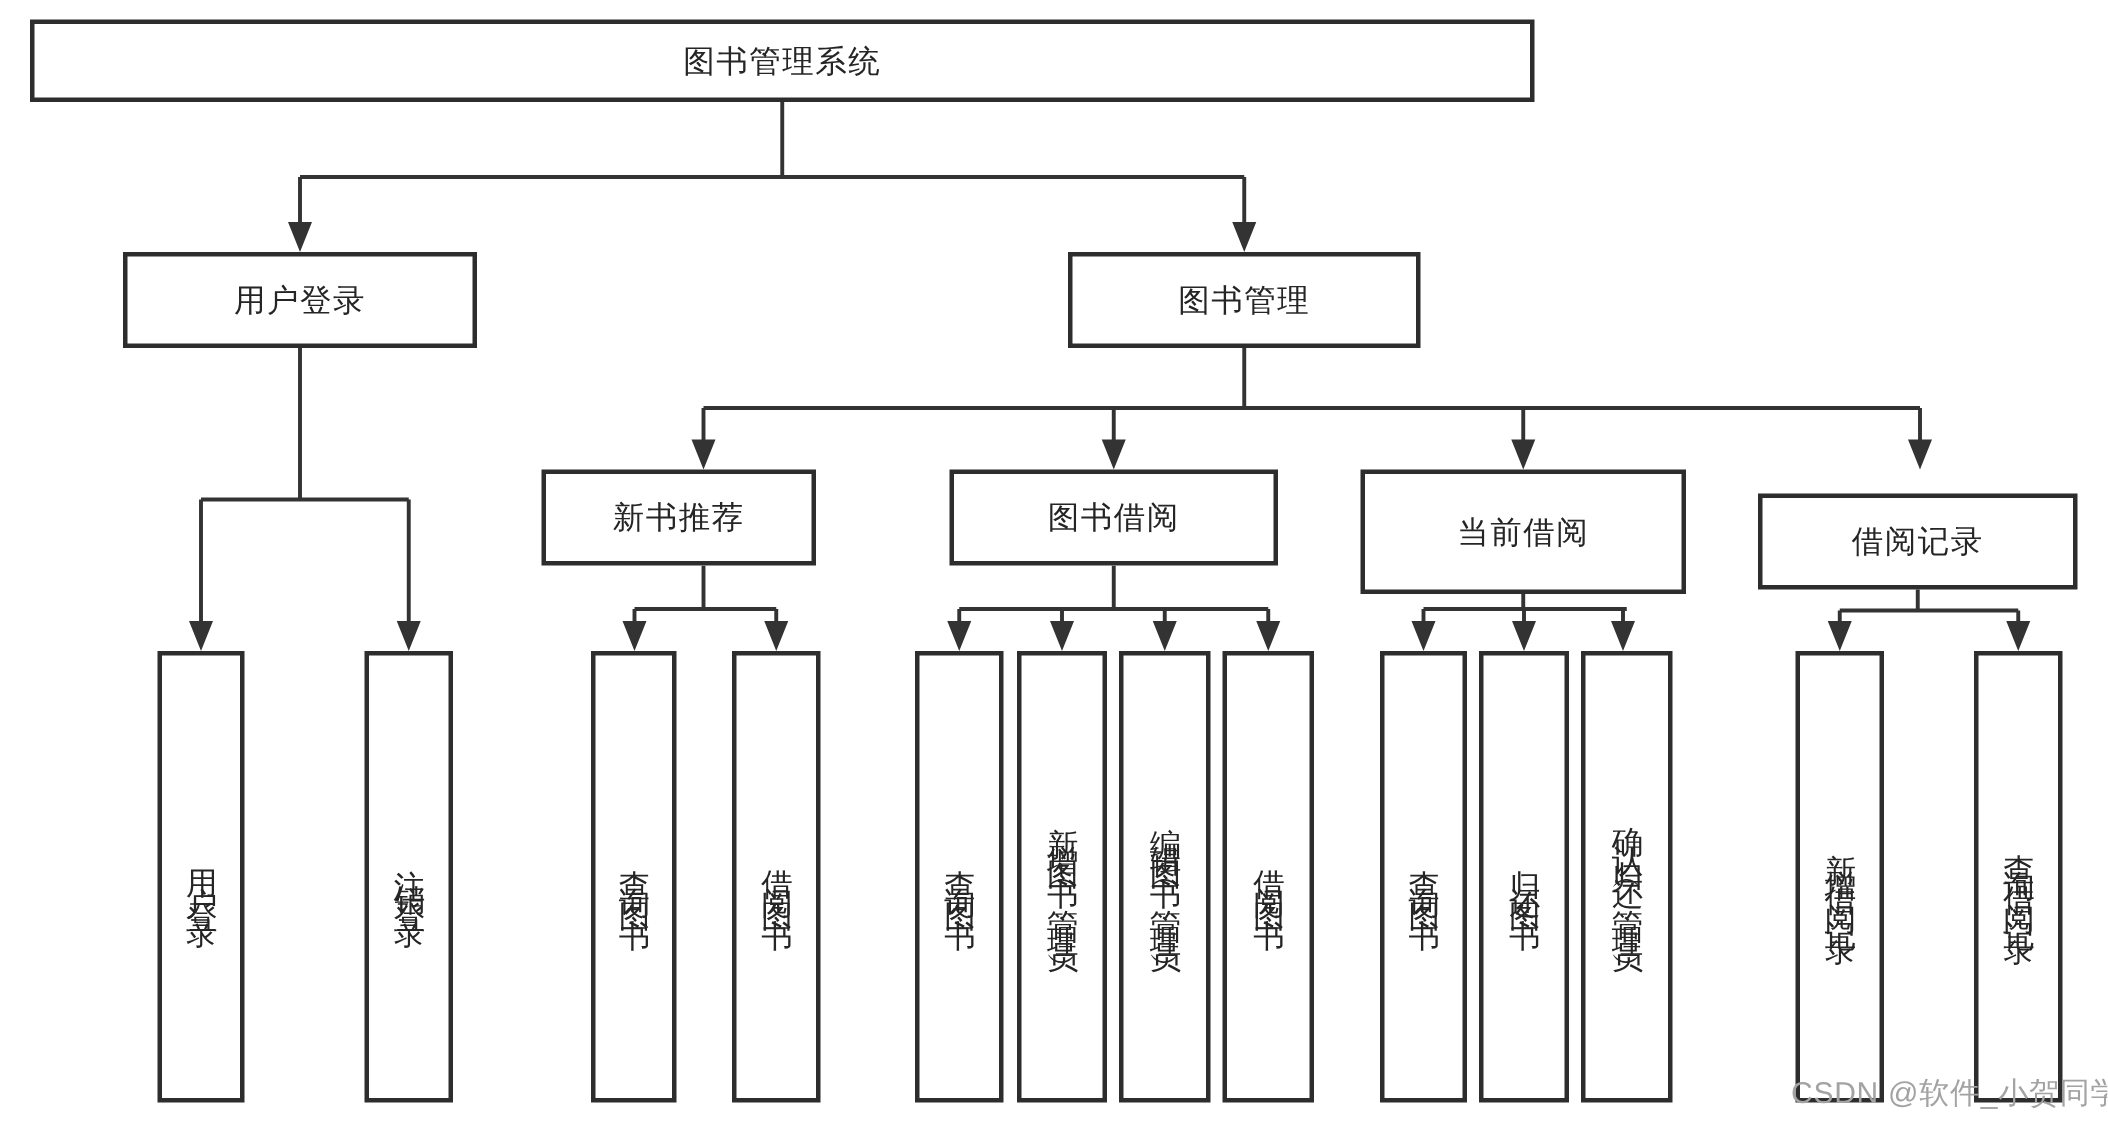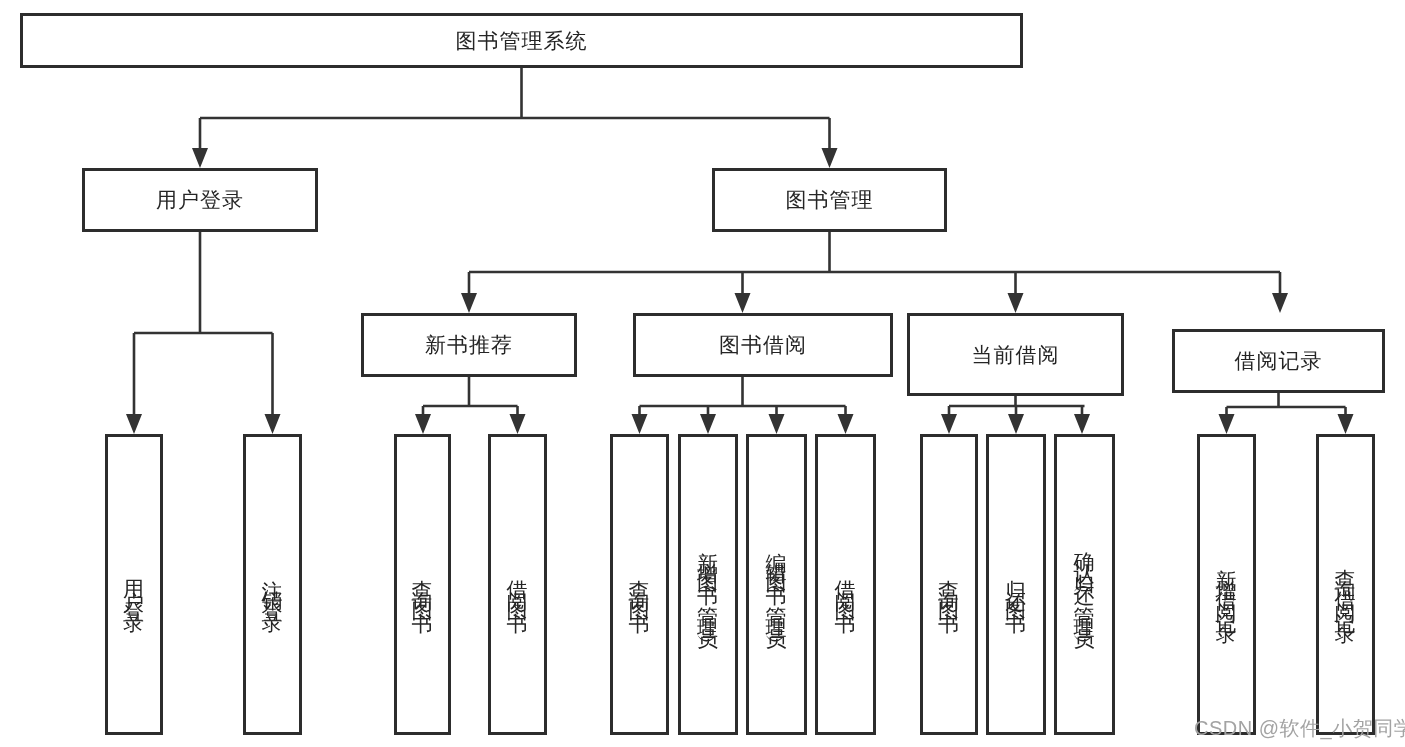--- a/index.html
+++ b/index.html
@@ -119,24 +119,24 @@
     <span>图书管理系统</span>
   </div>
 
   <div class="node" style="left:82px;top:168px;width:236px;height:64px;">
     <span>用户登录</span>
   </div>
   <div class="node" style="left:712px;top:168px;width:235px;height:64px;">
     <span>图书管理</span>
   </div>
 
-  <div class="node" style="left:361px;top:313px;width:216px;height:64px;">
+  <div class="node" style="left:361px;top:313px;width:183px;height:64px;">
     <span>新书推荐</span>
   </div>
-  <div class="node" style="left:633px;top:313px;width:260px;height:64px;">
+  <div class="node" style="left:633px;top:313px;width:219px;height:64px;">
     <span>图书借阅</span>
   </div>
   <div class="node" style="left:907px;top:313px;width:217px;height:83px;">
     <span>当前借阅</span>
   </div>
   <div class="node" style="left:1172px;top:313px;width:213px;height:64px;margin-top:16px;">
     <span>借阅记录</span>
   </div>
 
   <div class="node leaf" style="left:105px;top:434px;width:58px;height:301px;">

